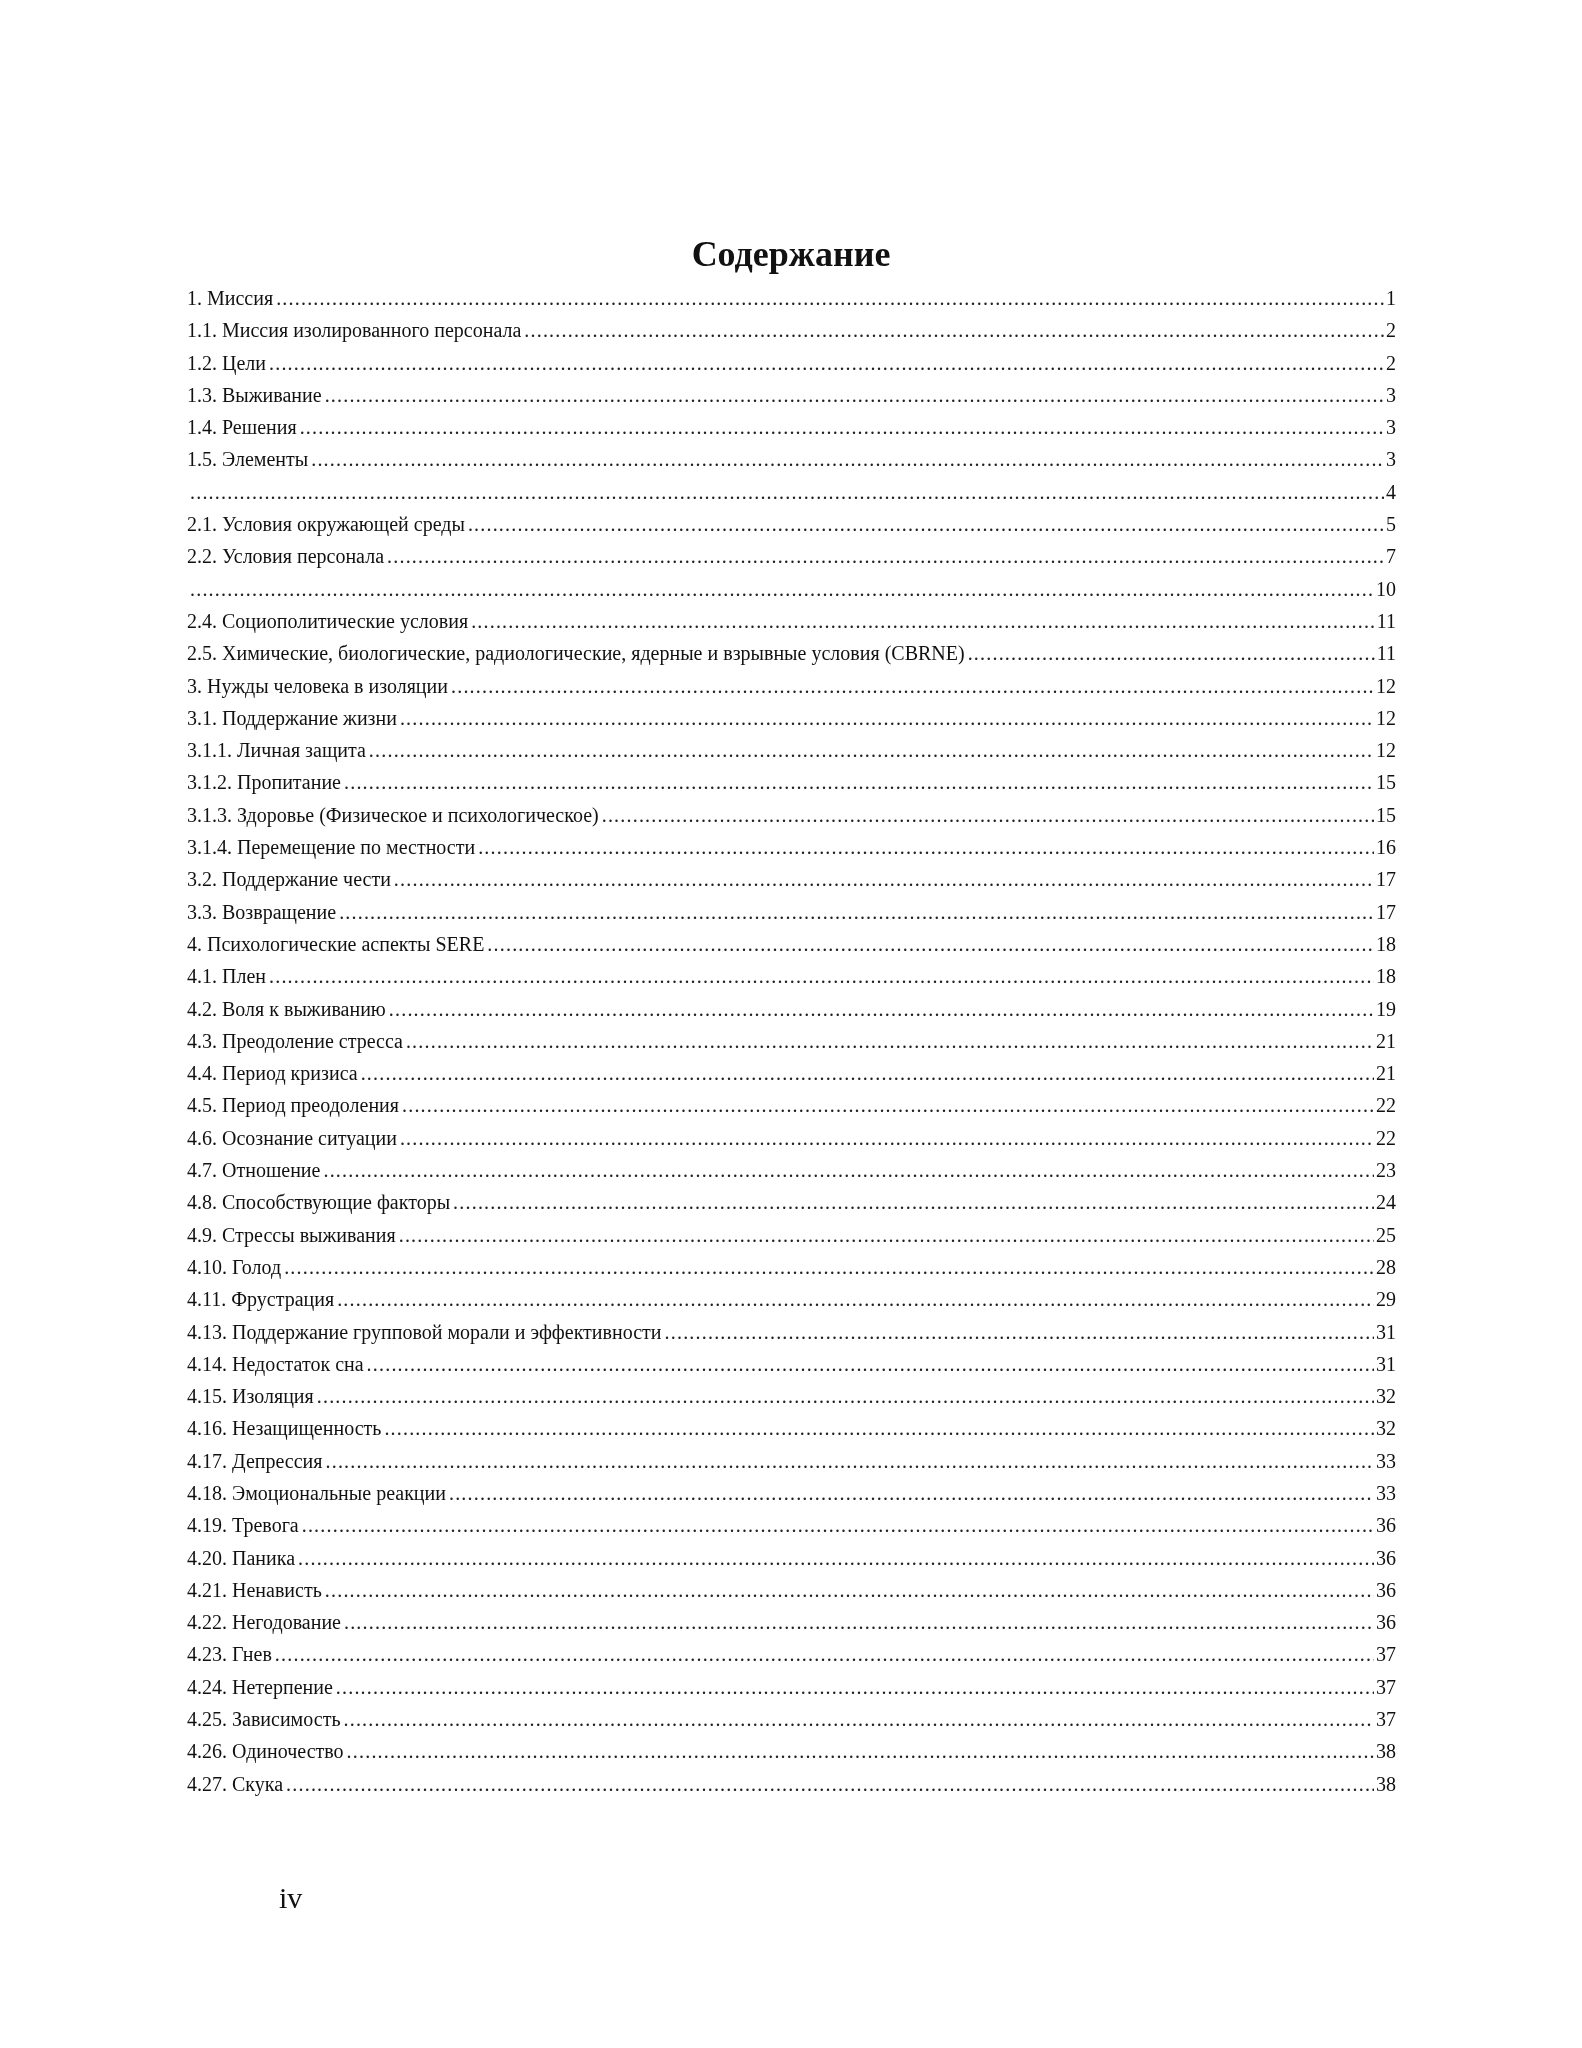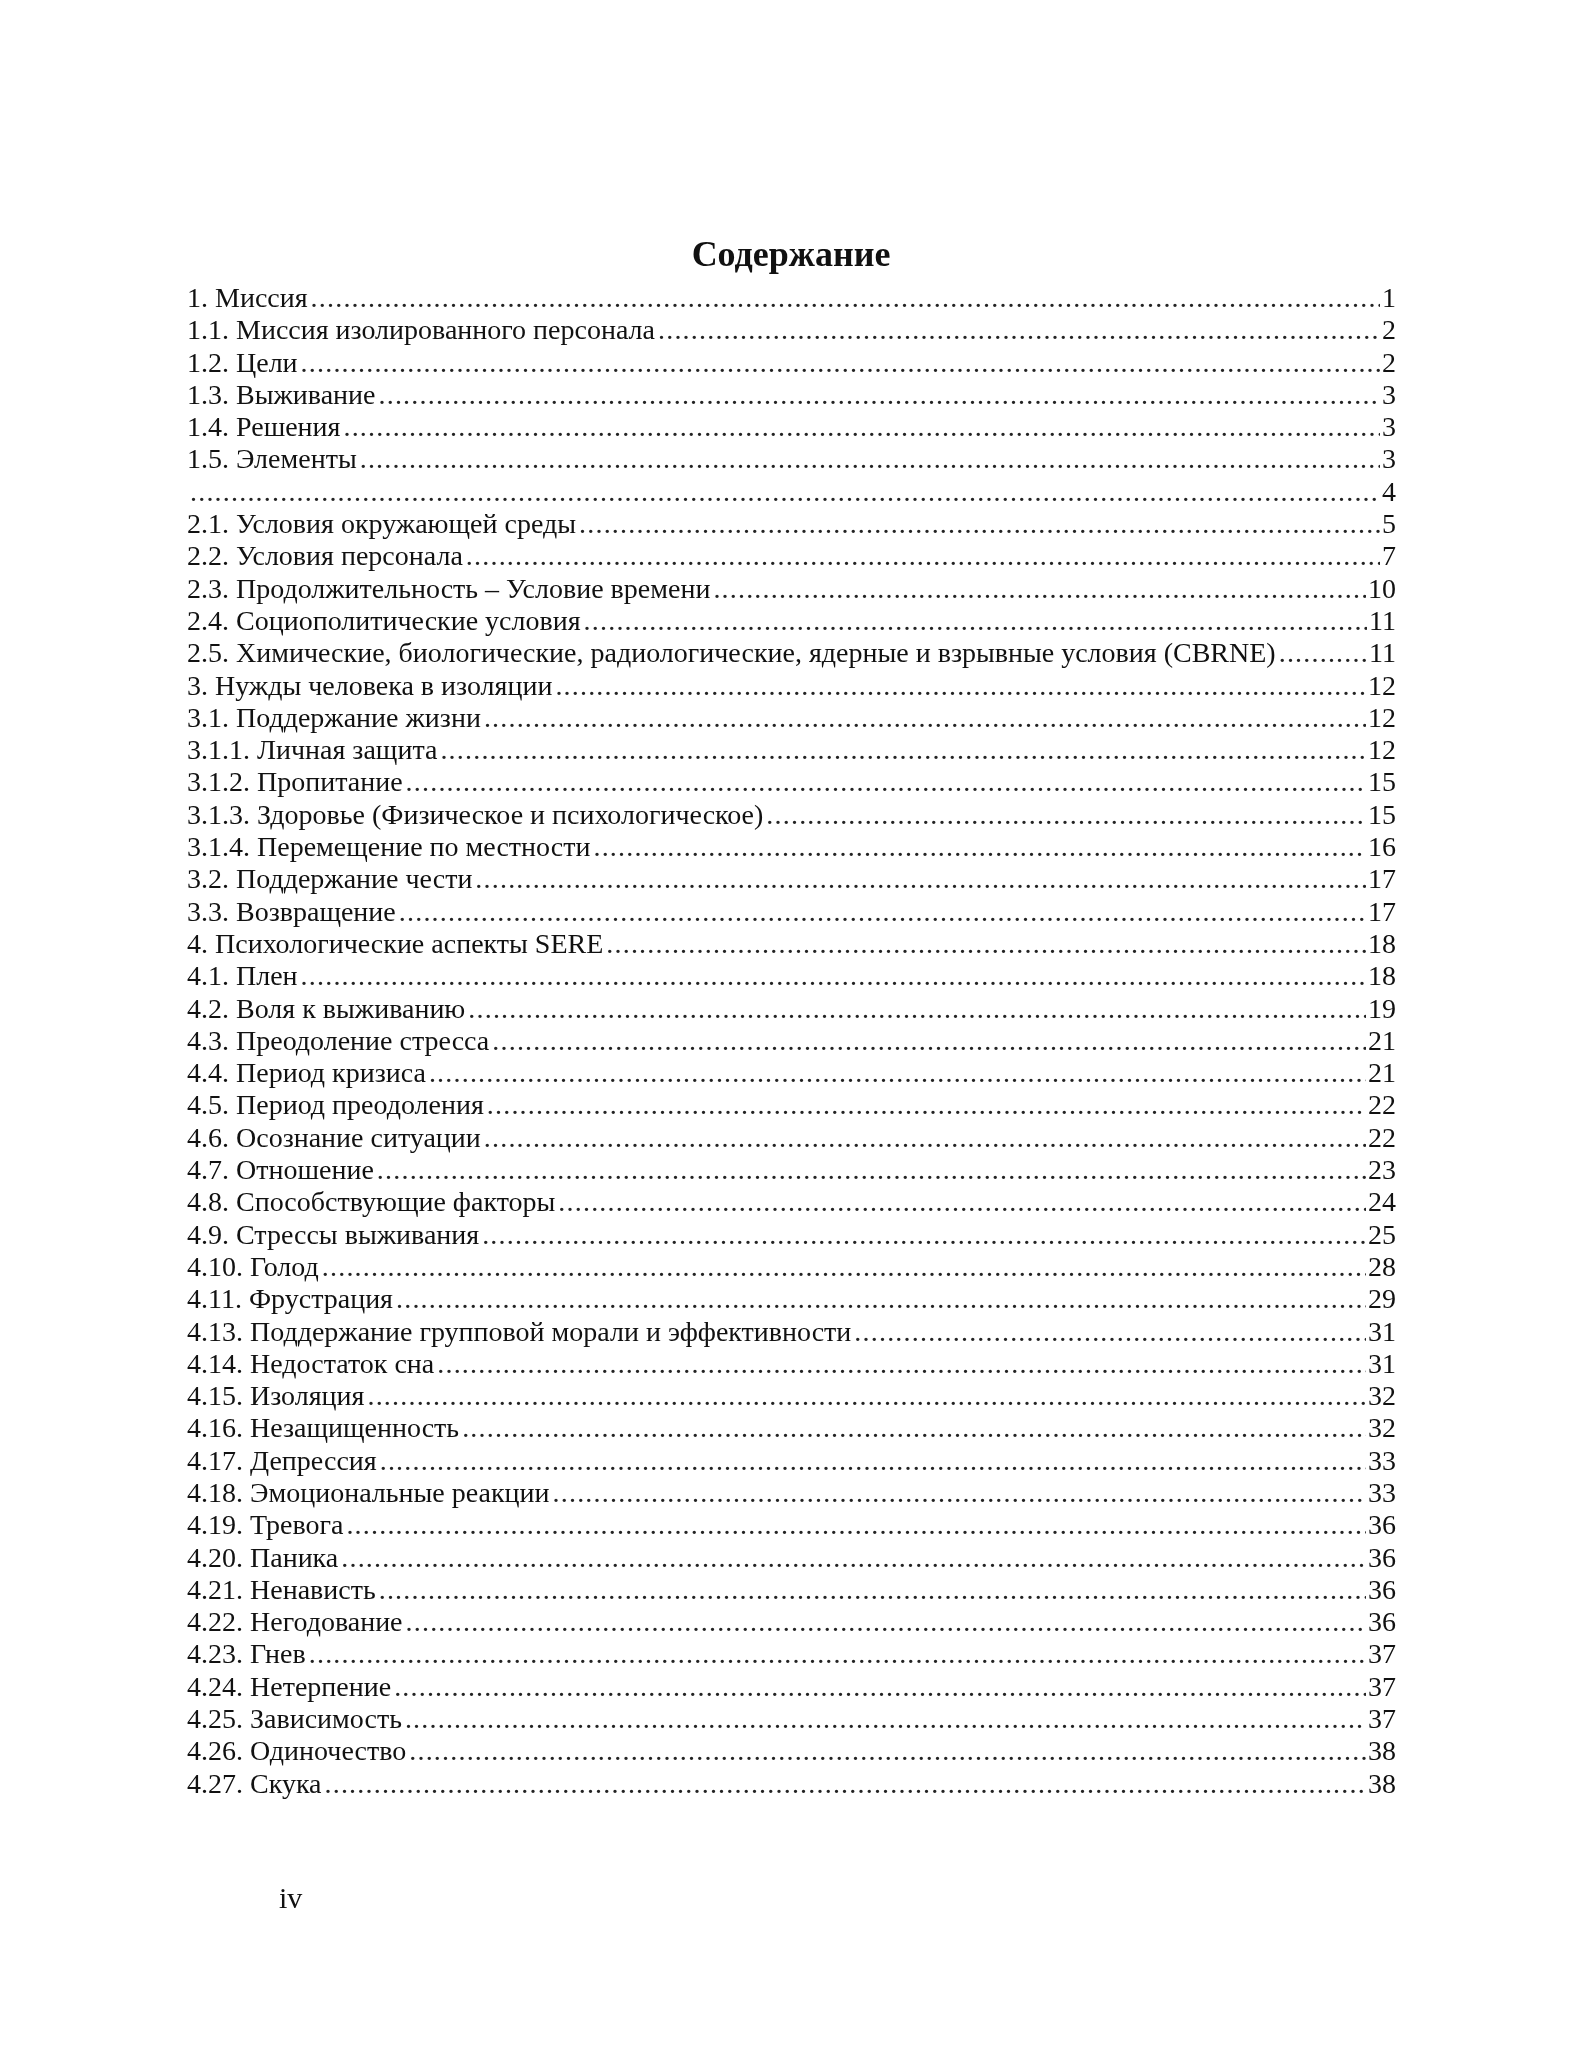--- a/index.html
+++ b/index.html
@@ -39,21 +39,21 @@
     width: 1209px;
     margin: 0;
     padding: 0;
     list-style: none;
   }
   .toc-entry {
     display: flex;
     align-items: baseline;
     height: 32.3px;
     line-height: 32.3px;
-    font-size: 28px;
+    font-size: 20px;
     white-space: nowrap;
     overflow: hidden;
   }
   .toc-label {
     flex: 0 0 auto;
   }
   .toc-leader {
     flex: 1 1 auto;
     overflow: hidden;
     white-space: nowrap;
@@ -120,21 +120,20 @@
         <span class="toc-label">2.1. Условия окружающей среды</span>
         <span class="toc-leader"></span>
         <span class="toc-page">5</span>
       </li>
       <li class="toc-entry">
         <span class="toc-label">2.2. Условия персонала</span>
         <span class="toc-leader"></span>
         <span class="toc-page">7</span>
       </li>
       <li class="toc-entry">
-        <span class="toc-label">2.3. Продолжительность – Условие времени</span>
         <span class="toc-leader"></span>
         <span class="toc-page">10</span>
       </li>
       <li class="toc-entry">
         <span class="toc-label">2.4. Социополитические условия</span>
         <span class="toc-leader"></span>
         <span class="toc-page">11</span>
       </li>
       <li class="toc-entry">
         <span class="toc-label">2.5. Химические, биологические, радиологические, ядерные и взрывные условия (CBRNE)</span>

